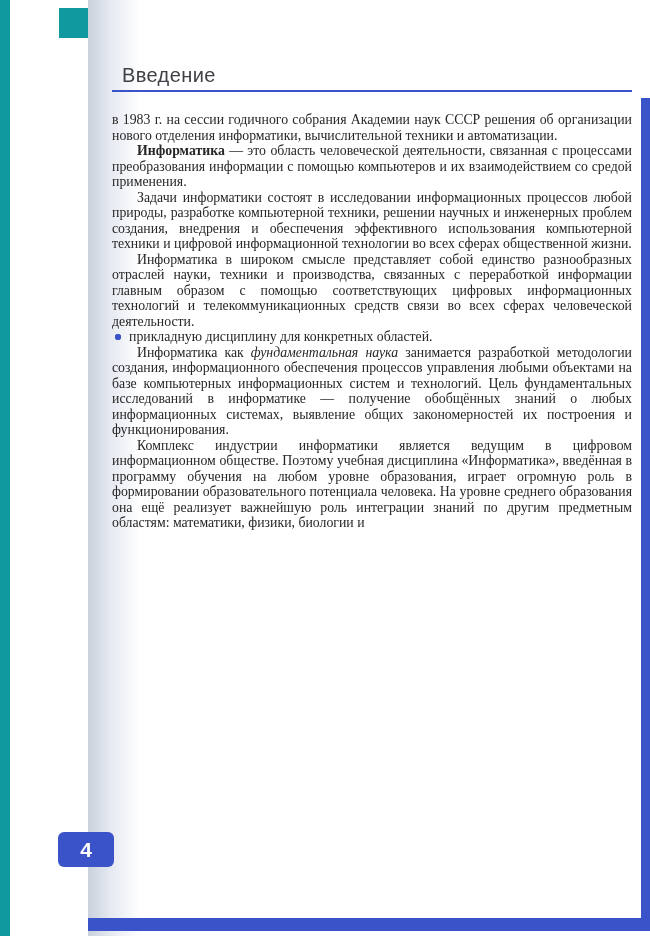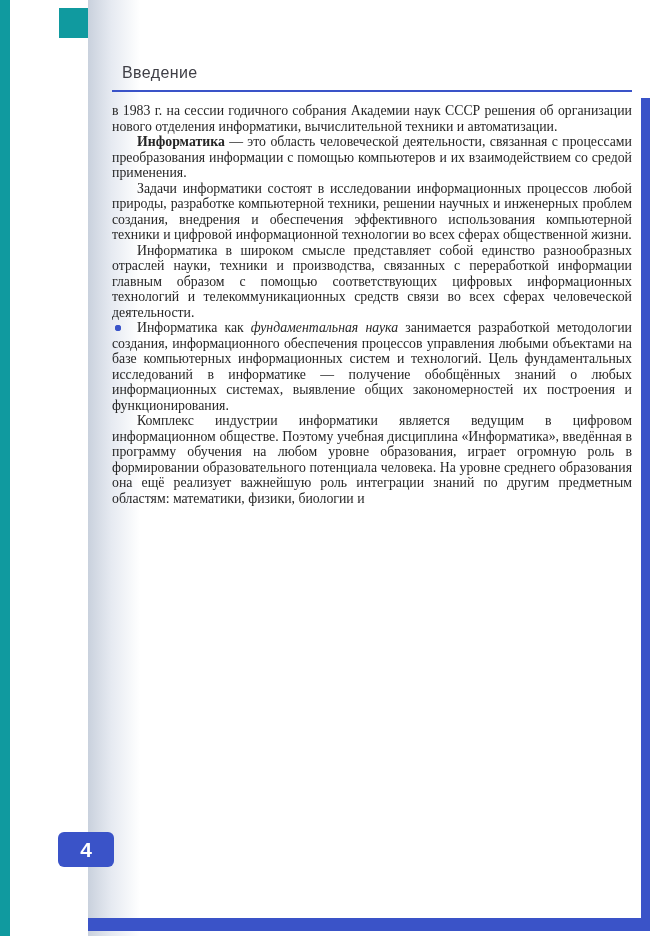--- a/index.html
+++ b/index.html
@@ -11,25 +11,25 @@
   }
   .teal-bar { position:absolute; left:0; top:0; width:10px; height:100%; background:var(--color-teal,#109a9f); }
   .teal-square { position:absolute; left:59px; top:8px; width:30px; height:30px; background:var(--color-teal,#109a9f); }
   .spine {
     position:absolute; left:88px; top:0; width:52px; height:100%;
     background:linear-gradient(to right,#c9d1dd 0%,#e6eaf1 45%,#ffffff 100%);
   }
   .section-header {
     position:absolute; left:122px; top:64px;
     font-family:"Liberation Sans","DejaVu Sans",sans-serif;
-    font-size:16px; color:var(--color-header_text,#3f3f46); letter-spacing:0.4px;
+    font-size:20px; color:var(--color-header_text,#3f3f46); letter-spacing:0.4px;
   }
   .header-rule { position:absolute; left:112px; top:90px; width:520px; height:2px; background:var(--color-blue,#3a53c8); }
   .body-text {
-    position:absolute; left:112px; top:103px; width:520px;
+    position:absolute; left:112px; top:112px; width:520px;
     font-size:13.8px; line-height:15.5px; text-align:justify;
     color:var(--color-text,#262626);
     hyphens:auto; -webkit-hyphens:auto;
   }
   .para { text-indent:25px; }
   .para.noindent { text-indent:0; }
   ul.bullets { list-style:none; }
   ul.bullets li { position:relative; padding-left:17px; }
   ul.bullets li .dot {
     position:absolute; left:3px; top:5px; width:6px; height:6px;
@@ -63,21 +63,21 @@
 
     <p class="para"><b>Информатика</b><span> — это область человеческой деятельности, связанная с процессами преобразования информации с помощью компьютеров и их взаимодействием со средой применения.</span></p>
 
     <p class="para"><span>Задачи информатики состоят в исследовании информационных процессов любой природы, разработке компьютерной техники, решении научных и инженерных проблем создания, внедрения и обеспечения эффективного использования компьютерной техники и цифровой информационной технологии во всех сферах общественной жизни.</span></p>
 
     <p class="para"><span>Информатика в широком смысле представляет собой единство разнообразных отраслей науки, техники и производства, связанных с переработкой информации главным образом с помощью соответствующих цифровых информационных технологий и телекоммуникационных средств связи во всех сферах человеческой деятельности.</span></p>
 
 
     <ul class="bullets">
       <li><span class="dot"></span></li>
-      <li><span class="dot"></span></li>
+      <li><span class="dot"></span><span>прикладную дисциплину для конкретных областей.</span></li>
     </ul>
 
 
     <p class="para"><span>Информатика как </span><i>фундаментальная наука</i><span> занимается разработкой методологии создания, информационного обеспечения процессов управления любыми объектами на базе компьютерных информационных систем и технологий. Цель фундаментальных исследований в информатике — получение обобщённых знаний о любых информационных системах, выявление общих закономерностей их построения и функционирования.</span></p>
 
 
     <p class="para"><span>Комплекс индустрии информатики является ведущим в цифровом информационном обществе. Поэтому учебная дисциплина «Информатика», введённая в программу обучения на любом уровне образования, играет огромную роль в формировании образовательного потенциала человека. На уровне среднего образования она ещё реализует важнейшую роль интеграции знаний по другим предметным областям: математики, физики, биологии и</span></p>
   </div>
 
   <div class="page-tab">

